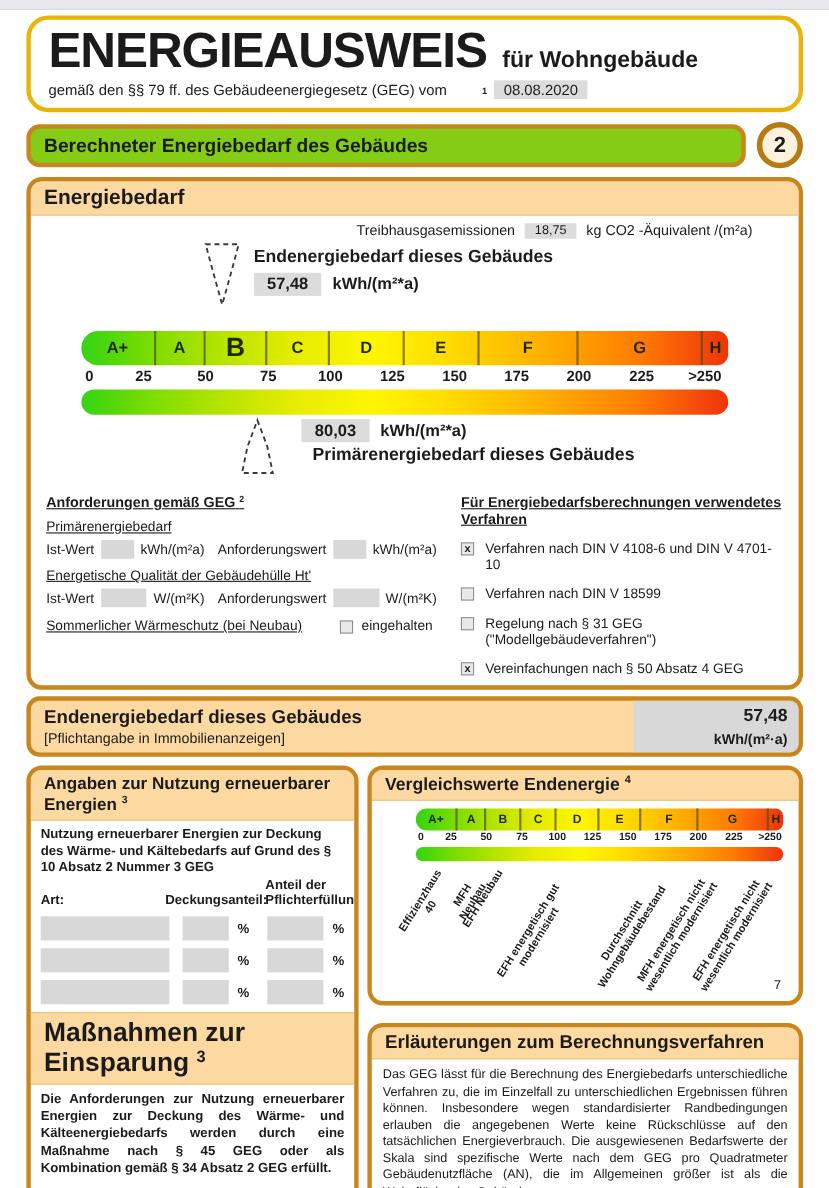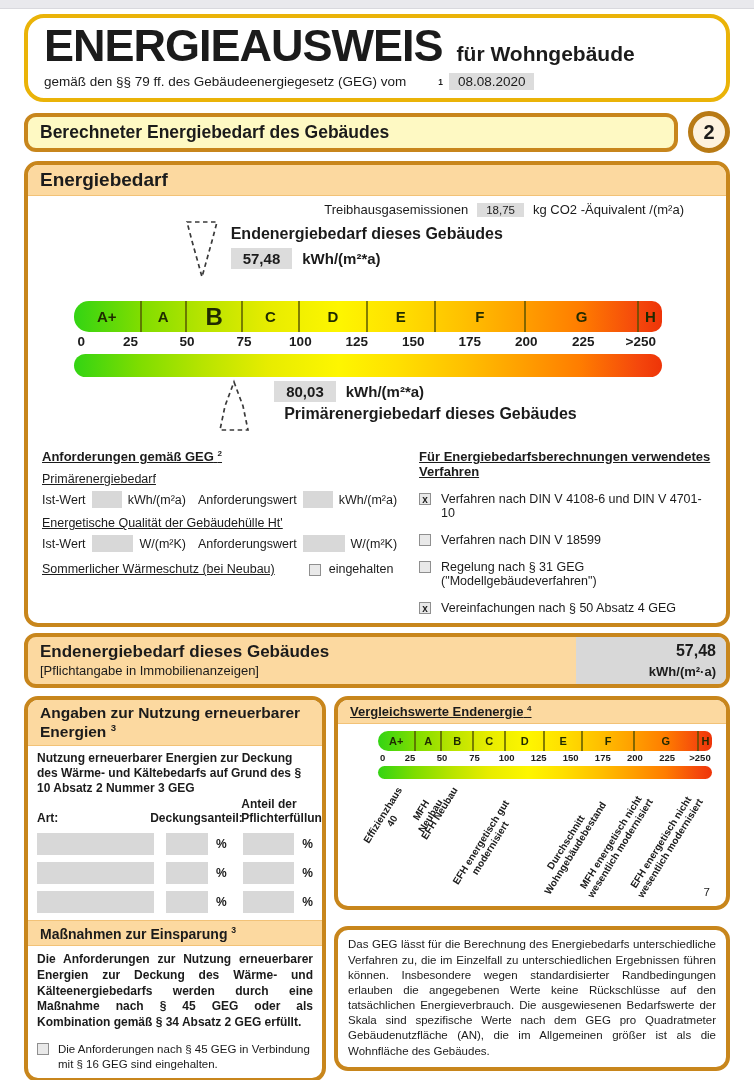--- a/index.html
+++ b/index.html
@@ -27,21 +27,21 @@
   .hd-box { border: 4px solid #eab308; border-radius: 20px; padding: 2px 16px 8px; }
   .hd-line1 { display: flex; align-items: baseline; gap: 14px; }
   .hd-title { font-size: 45px; font-weight: bold; letter-spacing: -1px; }
   .hd-sub { font-size: 21px; font-weight: bold; }
   .hd-law { font-size: 13.5px; display: flex; align-items: center; gap: 6px; margin-top: 1px; }
   .hd-law sup { margin-left: 26px; }
   .hd-date { font-size: 13.5px; }
 
   
   .tbar-row { display: flex; gap: 10px; align-items: center; margin-top: 9px; }
-  .tbar { flex: 1; border: 4px solid #c8861c; border-radius: 12px; background: #fef9c3;
+  .tbar { flex: 1; border: 4px solid #c8861c; border-radius: 12px; background: #84cc16;
           padding: 5px 12px; display: flex; justify-content: space-between; align-items: center; }
   .tbar-title { font-size: 17.5px; font-weight: bold; }
   .reg-block { text-align: left; line-height: 1.3; }
   .reg-line1 { display: flex; align-items: center; gap: 10px; font-size: 13px; }
   .reg-label { font-weight: bold; }
   .reg-val { background: #dcdcdc; font-size: 10.5px; padding: 1px 7px; }
   .reg-line2 { font-size: 10.5px; }
   .page-circle { width: 42px; height: 42px; border: 5px solid #b87a15; border-radius: 50%;
                  background: #fdf2de; display: flex; align-items: center; justify-content: center;
                  font-size: 20px; font-weight: bold; flex: 0 0 auto; }
@@ -118,26 +118,26 @@
   .rc1 { width: 41%; align-self: flex-end; }
   .rc2 { width: 33%; align-self: flex-end; }
   .rc3 { width: 26%; text-align: left; }
   .renew-row { display: flex; align-items: center; margin-top: 7px; font-size: 12px; font-weight: bold; }
   .renew-row .b-art { width: 118px; height: 22px; }
   .renew-row .b-sm { width: 42px; height: 22px; margin-left: 12px; }
   .renew-row .pct1 { margin-left: 8px; }
   .renew-row .b-md { width: 52px; height: 22px; margin-left: 16px; }
   .renew-row .pct2 { margin-left: 8px; }
 
-  .mass-h { font-size: 14px; }
+  .mass-h { font-size: 24px; }
   .mass-c { padding: 6px 9px; }
   .mass-intro { font-size: 12px; font-weight: bold; line-height: 1.3; text-align: justify; }
   .mass-item { display: flex; gap: 9px; font-size: 11.5px; margin-top: 12px; line-height: 1.3; }
 
-  .vgl-h { font-size: 13px; text-decoration: underline; }
+  .vgl-h { font-size: 16px; }
   .vgl-c { padding: 7px 10px 2px; position: relative; height: 182px; }
   .vgl-scale { margin-left: 30px; margin-right: 4px; }
   .vgl-scale .lbar { height: 20px; border-radius: 10px 7px 7px 10px; }
   .vgl-scale .lbar .cell { font-size: 11px; }
   .vgl-scale .ticks { height: 13px; font-size: 9.5px; margin-top: 1px; }
   .vgl-scale .pbar { height: 13px; border-radius: 7px; }
   .vgl-labels { position: relative; margin-left: 30px; margin-right: 4px; height: 118px; }
   .vgl-lab { position: absolute; top: 6px; font-size: 10px; font-weight: bold; line-height: 1.12;
              text-align: center; max-width: 128px; transform: rotate(-58deg); transform-origin: 100% 0; }
   .vl0{right:95%} .vl1{right:84.4%} .vl2{right:78.4%} .vl3{right:60.5%}
@@ -420,19 +420,20 @@
             <div class="vgl-lab vl3">EFH energetisch gut modernisiert</div>
             <div class="vgl-lab vl4">Durchschnitt Wohngebäudebestand</div>
             <div class="vgl-lab vl5">MFH energetisch nicht wesentlich modernisiert</div>
             <div class="vgl-lab vl6">EFH energetisch nicht wesentlich modernisiert</div>
           </div>
           <div class="vgl-corner">7</div>
         </div>
       </div>
 
       <div class="obox">
+        <div class="obox-h erl-h">Erläuterungen zum Berechnungsverfahren</div>
         <div class="erl-c">Das GEG lässt für die Berechnung des Energiebedarfs unterschiedliche Verfahren zu, die im Einzelfall zu unterschiedlichen Ergebnissen führen können. Insbesondere wegen standardisierter Randbedingungen erlauben die angegebenen Werte keine Rückschlüsse auf den tatsächlichen Energieverbrauch. Die ausgewiesenen Bedarfswerte der Skala sind spezifische Werte nach dem GEG pro Quadratmeter Gebäudenutzfläche (AN), die im Allgemeinen größer ist als die Wohnfläche des Gebäudes.</div>
       </div>
 
     </div>
   </div>
 
 </div>
 
 </body></html>

